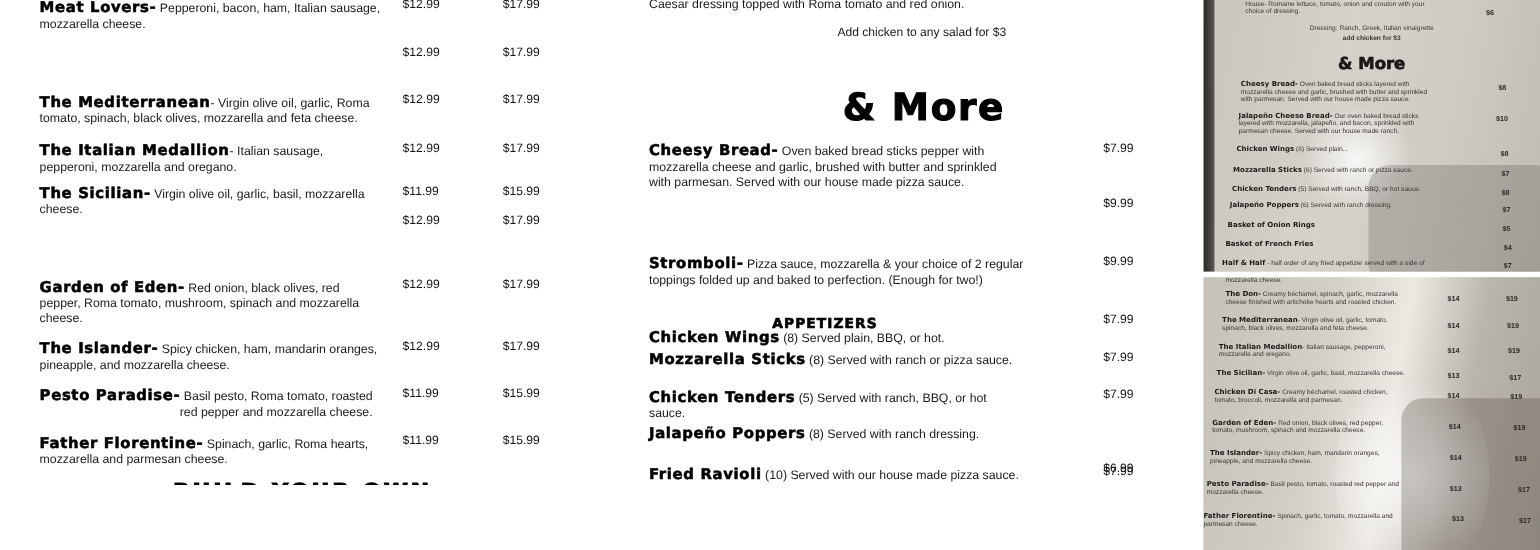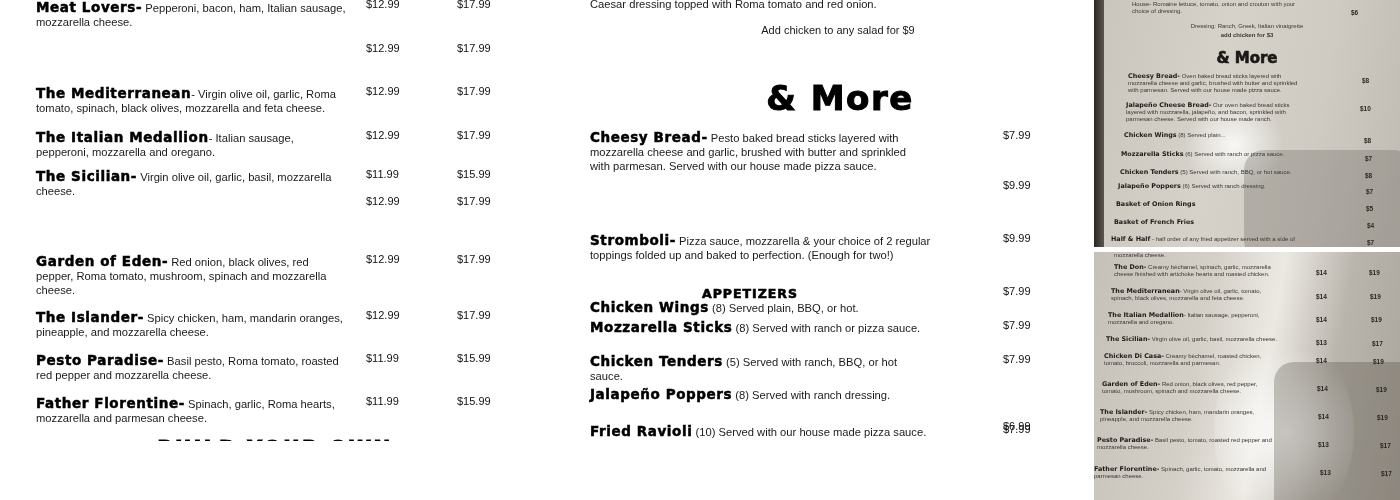--- a/index.html
+++ b/index.html
@@ -75,21 +75,21 @@
   <span class="price" style="left:366px;top:253px;">$12.99</span>
   <span class="price" style="left:457px;top:253px;">$17.99</span>
 
   <div class="item" style="top:310px;">
     <span class="name">The Islander-</span><span class="desc"> Spicy chicken, ham, mandarin oranges,</span><br>
     <span class="desc">pineapple, and mozzarella cheese.</span>
   </div>
   <span class="price" style="left:366px;top:309px;">$12.99</span>
   <span class="price" style="left:457px;top:309px;">$17.99</span>
 
-  <div class="item" style="top:353px;">
+  <div class="item" style="top:353px;text-align:right;">
     <span class="name">Pesto Paradise-</span><span class="desc"> Basil pesto, Roma tomato, roasted</span><br>
     <span class="desc">red pepper and mozzarella cheese.</span>
   </div>
   <span class="price" style="left:366px;top:352px;">$11.99</span>
   <span class="price" style="left:457px;top:352px;">$15.99</span>
 
   <div class="item" style="top:396px;">
     <span class="name">Father Florentine-</span><span class="desc"> Spinach, garlic, Roma hearts,</span><br>
     <span class="desc">mozzarella and parmesan cheese.</span>
   </div>
@@ -102,27 +102,27 @@
   <span class="item" style="left:132px;top:488px;"><span class="name">Cheese Pizza</span></span>
   <span class="price" style="left:279px;top:488px;">$7.50</span>
   <span class="price" style="left:374px;top:488px;">$11.99</span>
 </div>
 
 <div id="panel-mid" class="panel">
   <div class="item" style="left:42px;top:-3px;">
     <span class="desc">Caesar dressing topped with Roma tomato and red onion.</span>
   </div>
   <div class="item" style="left:0;top:23px;width:580px;text-align:center;font-size:11px;">
-    <span class="desc">Add chicken to any salad for $9</span>
+    <span class="desc">Add chicken to any salad for $3</span>
   </div>
 
   <div class="heading" style="left:180px;top:78px;width:224px;font-size:34px;letter-spacing:1.5px;">&amp; More</div>
 
   <div class="item" style="left:42px;top:130px;">
-    <span class="name">Cheesy Bread-</span><span class="desc"> Pesto baked bread sticks layered with</span><br>
+    <span class="name">Cheesy Bread-</span><span class="desc"> Oven baked bread sticks pepper with</span><br>
     <span class="desc">mozzarella cheese and garlic, brushed with butter and sprinkled</span><br>
     <span class="desc">with parmesan. Served with our house made pizza sauce.</span>
   </div>
   <span class="price" style="left:455px;top:129px;">$7.99</span>
 
   <span class="price" style="left:455px;top:179px;">$9.99</span>
 
   <div class="item" style="left:42px;top:233px;">
     <span class="name">Stromboli-</span><span class="desc"> Pizza sauce, mozzarella &amp; your choice of 2 regular</span><br>
     <span class="desc">toppings folded up and baked to perfection. (Enough for two!)</span>

